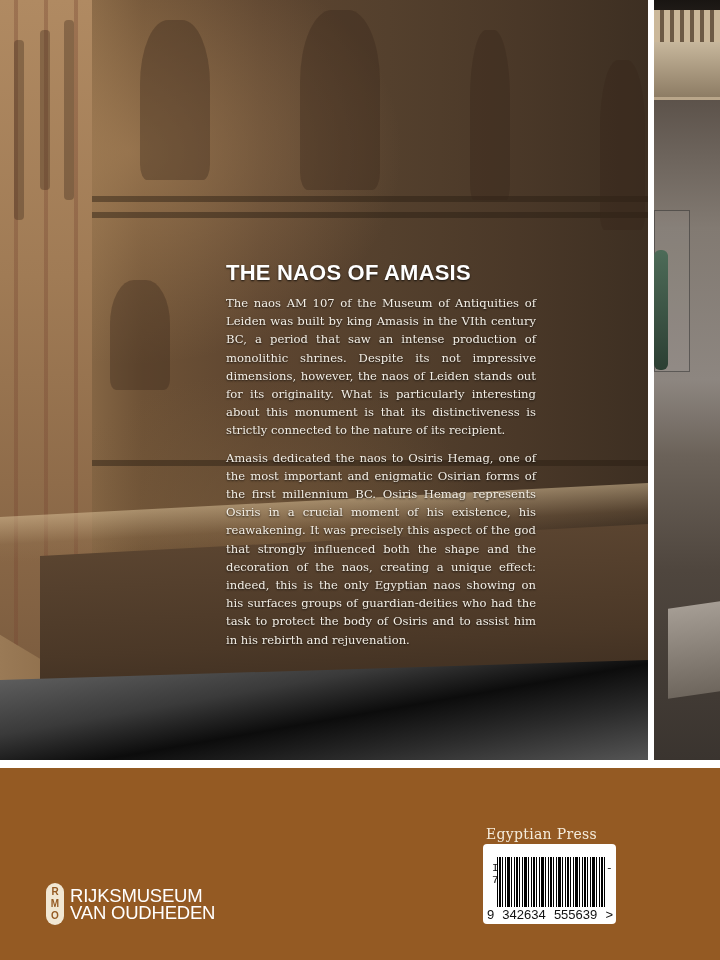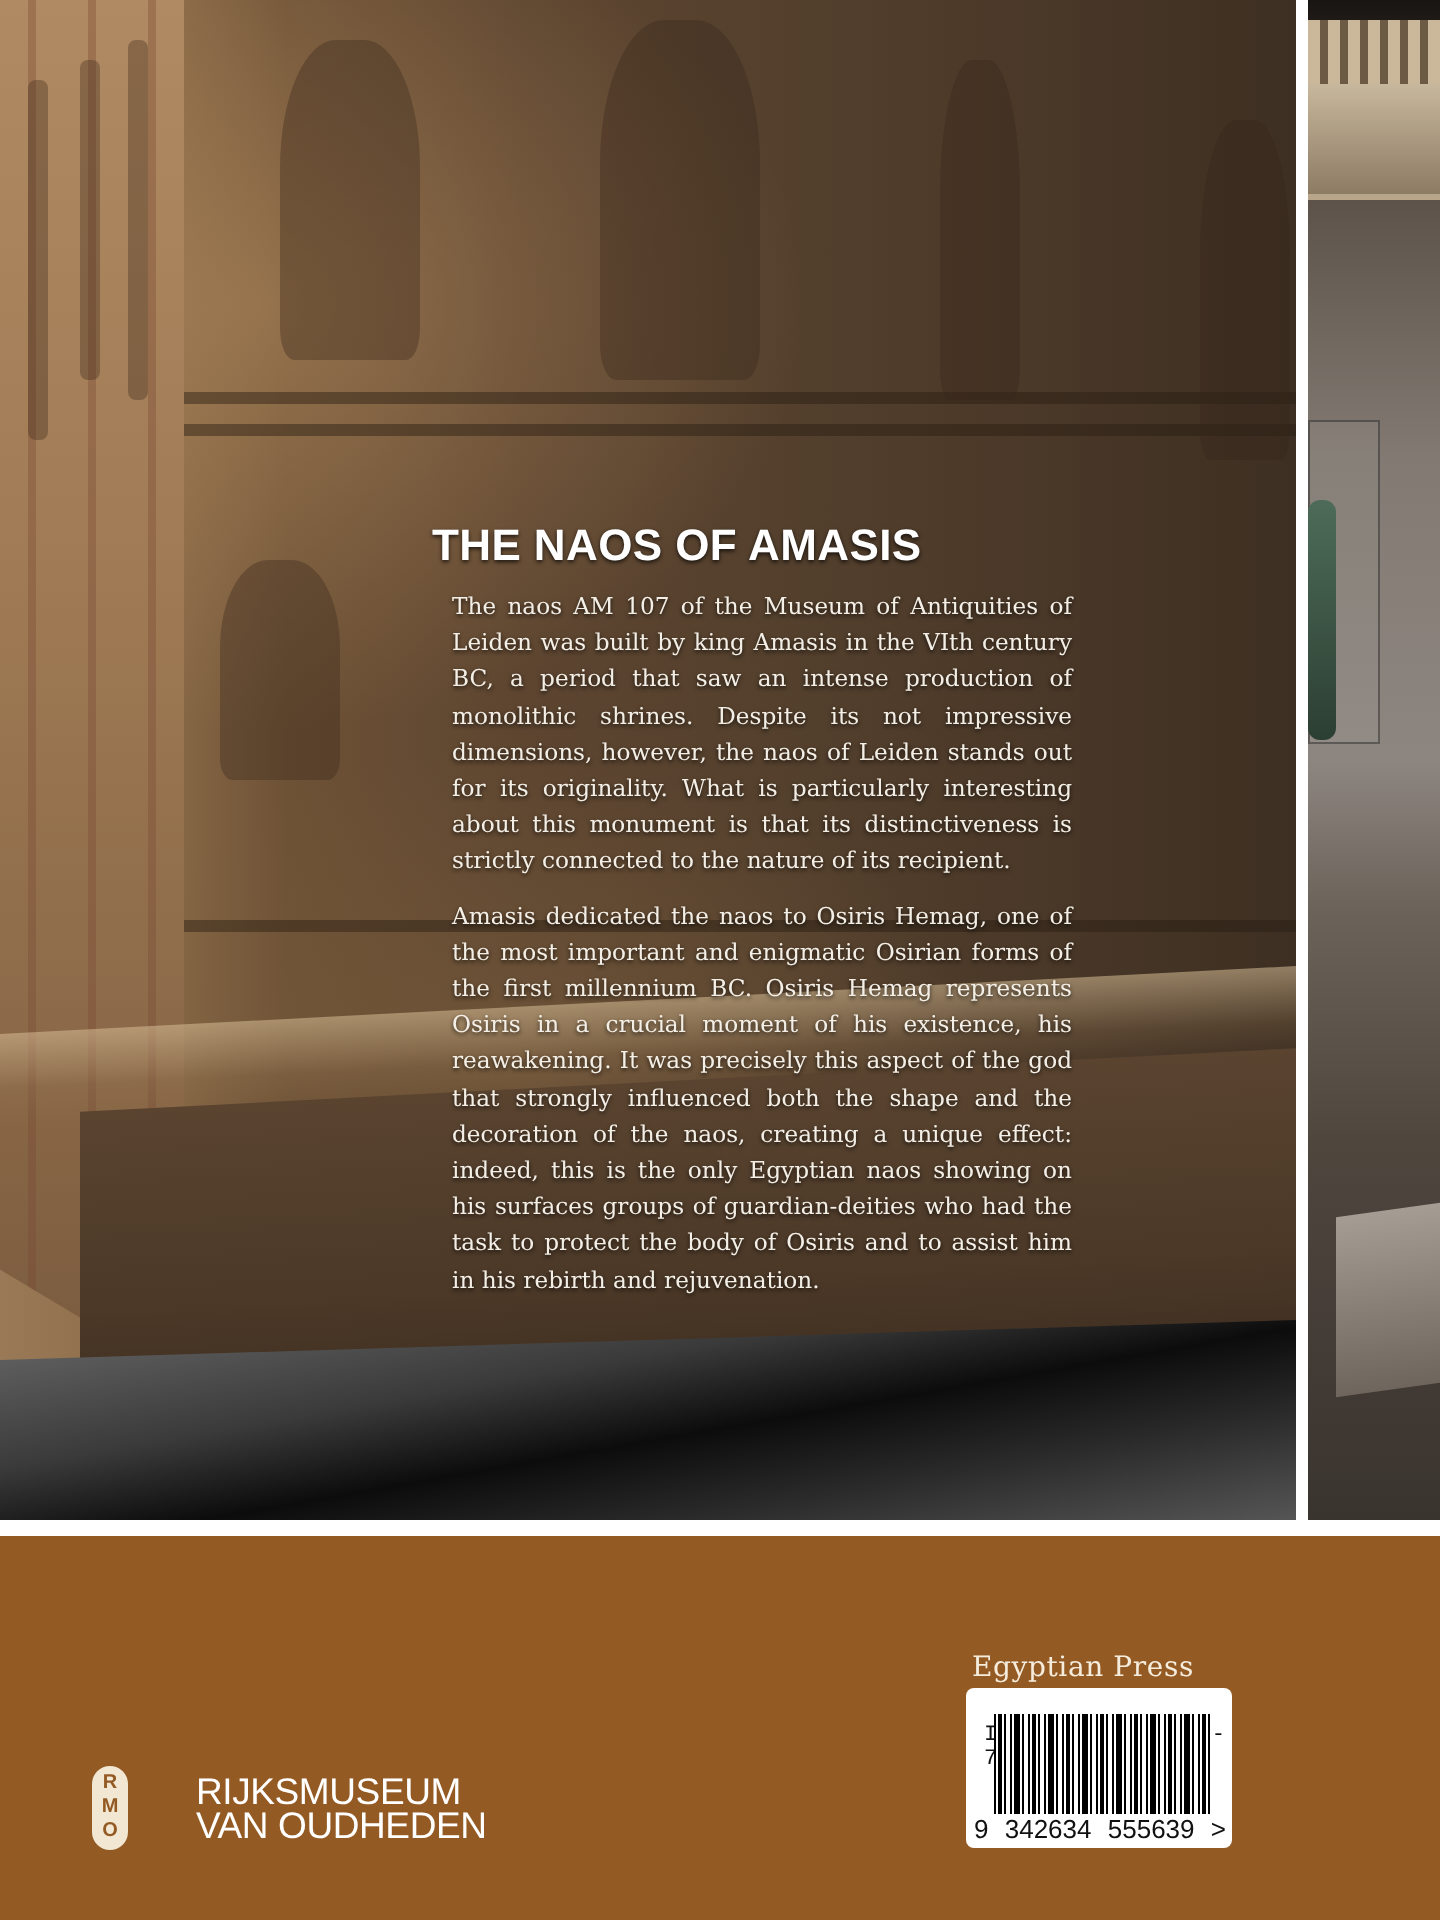--- a/index.html
+++ b/index.html
@@ -62,36 +62,36 @@
   .side-case { position: absolute; left: 0; top: 210px; width: 34px; height: 160px; border: 1px solid rgba(40,40,40,0.5); background: rgba(200,200,200,0.08); }
   .side-plinth { position: absolute; left: 14px; top: 605px; width: 52px; height: 90px; background: linear-gradient(180deg, #a59d94, #6e665d); transform: skewY(-8deg); }
 
   
   .text-block {
     position: absolute; left: 210px; top: 260px; width: 326px; color: #f4efe6;
     text-shadow: 0 1px 2px rgba(0,0,0,0.75);
   }
   .title {
     font-family: "Liberation Sans", sans-serif; font-weight: bold; font-size: 22px; letter-spacing: 0.2px;
-    color: #ffffff; margin: 0 0 8px 6px; line-height: 26px;
+    color: #ffffff; margin: 0 0 8px 16px; line-height: 26px;
   }
   .para {
     font-size: 11.6px; line-height: 18.2px; margin: 0 0 9px 16px; text-align: justify;
   }
 
   
   .bottom-gap { position: absolute; left: 0; top: 760px; width: 720px; height: 8px; background: #ffffff; }
   .bottom-band { position: absolute; left: 0; top: 768px; width: 720px; height: 192px; background: #945a23; }
 
   .logo { position: absolute; left: 46px; top: 883px; display: flex; align-items: center; }
   .logo-mark {
     width: 18px; height: 42px; border-radius: 9px; background: #f1e7d3; position: relative; margin-right: 6px;
   }
   .logo-mark span { position: absolute; left: 0; width: 18px; text-align: center; font-family: "Liberation Sans", sans-serif; font-size: 10px; font-weight: bold; color: #945a23; line-height: 10px; }
-  .logo-text { font-family: "Liberation Sans", sans-serif; color: #ffffff; font-size: 18.5px; line-height: 17px; letter-spacing: -0.2px; margin-left: 28px; }
+  .logo-text { font-family: "Liberation Sans", sans-serif; color: #ffffff; font-size: 18.5px; line-height: 17px; letter-spacing: -0.2px; }
 
   .publisher { position: absolute; left: 486px; top: 826px; font-family: "DejaVu Serif", serif; font-size: 14px; color: #f5ecdc; letter-spacing: 0.3px; }
   .barcode-box {
     position: absolute; left: 483px; top: 844px; width: 133px; height: 80px; background: #ffffff; border-radius: 4px;
   }
   .isbn-label { position: absolute; left: 9px; top: 18px; font-family: Liberation Mono, monospace; font-size: 11px; color: #111; letter-spacing: 0.1px; }
   .bars {
     position: absolute; left: 14px; top: 13px; width: 110px; height: 50px;
     background: repeating-linear-gradient(90deg,
       #000 0 1px, #fff 1px 2px, #000 2px 4px, #fff 4px 5px, #000 5px 6px, #fff 6px 8px,

